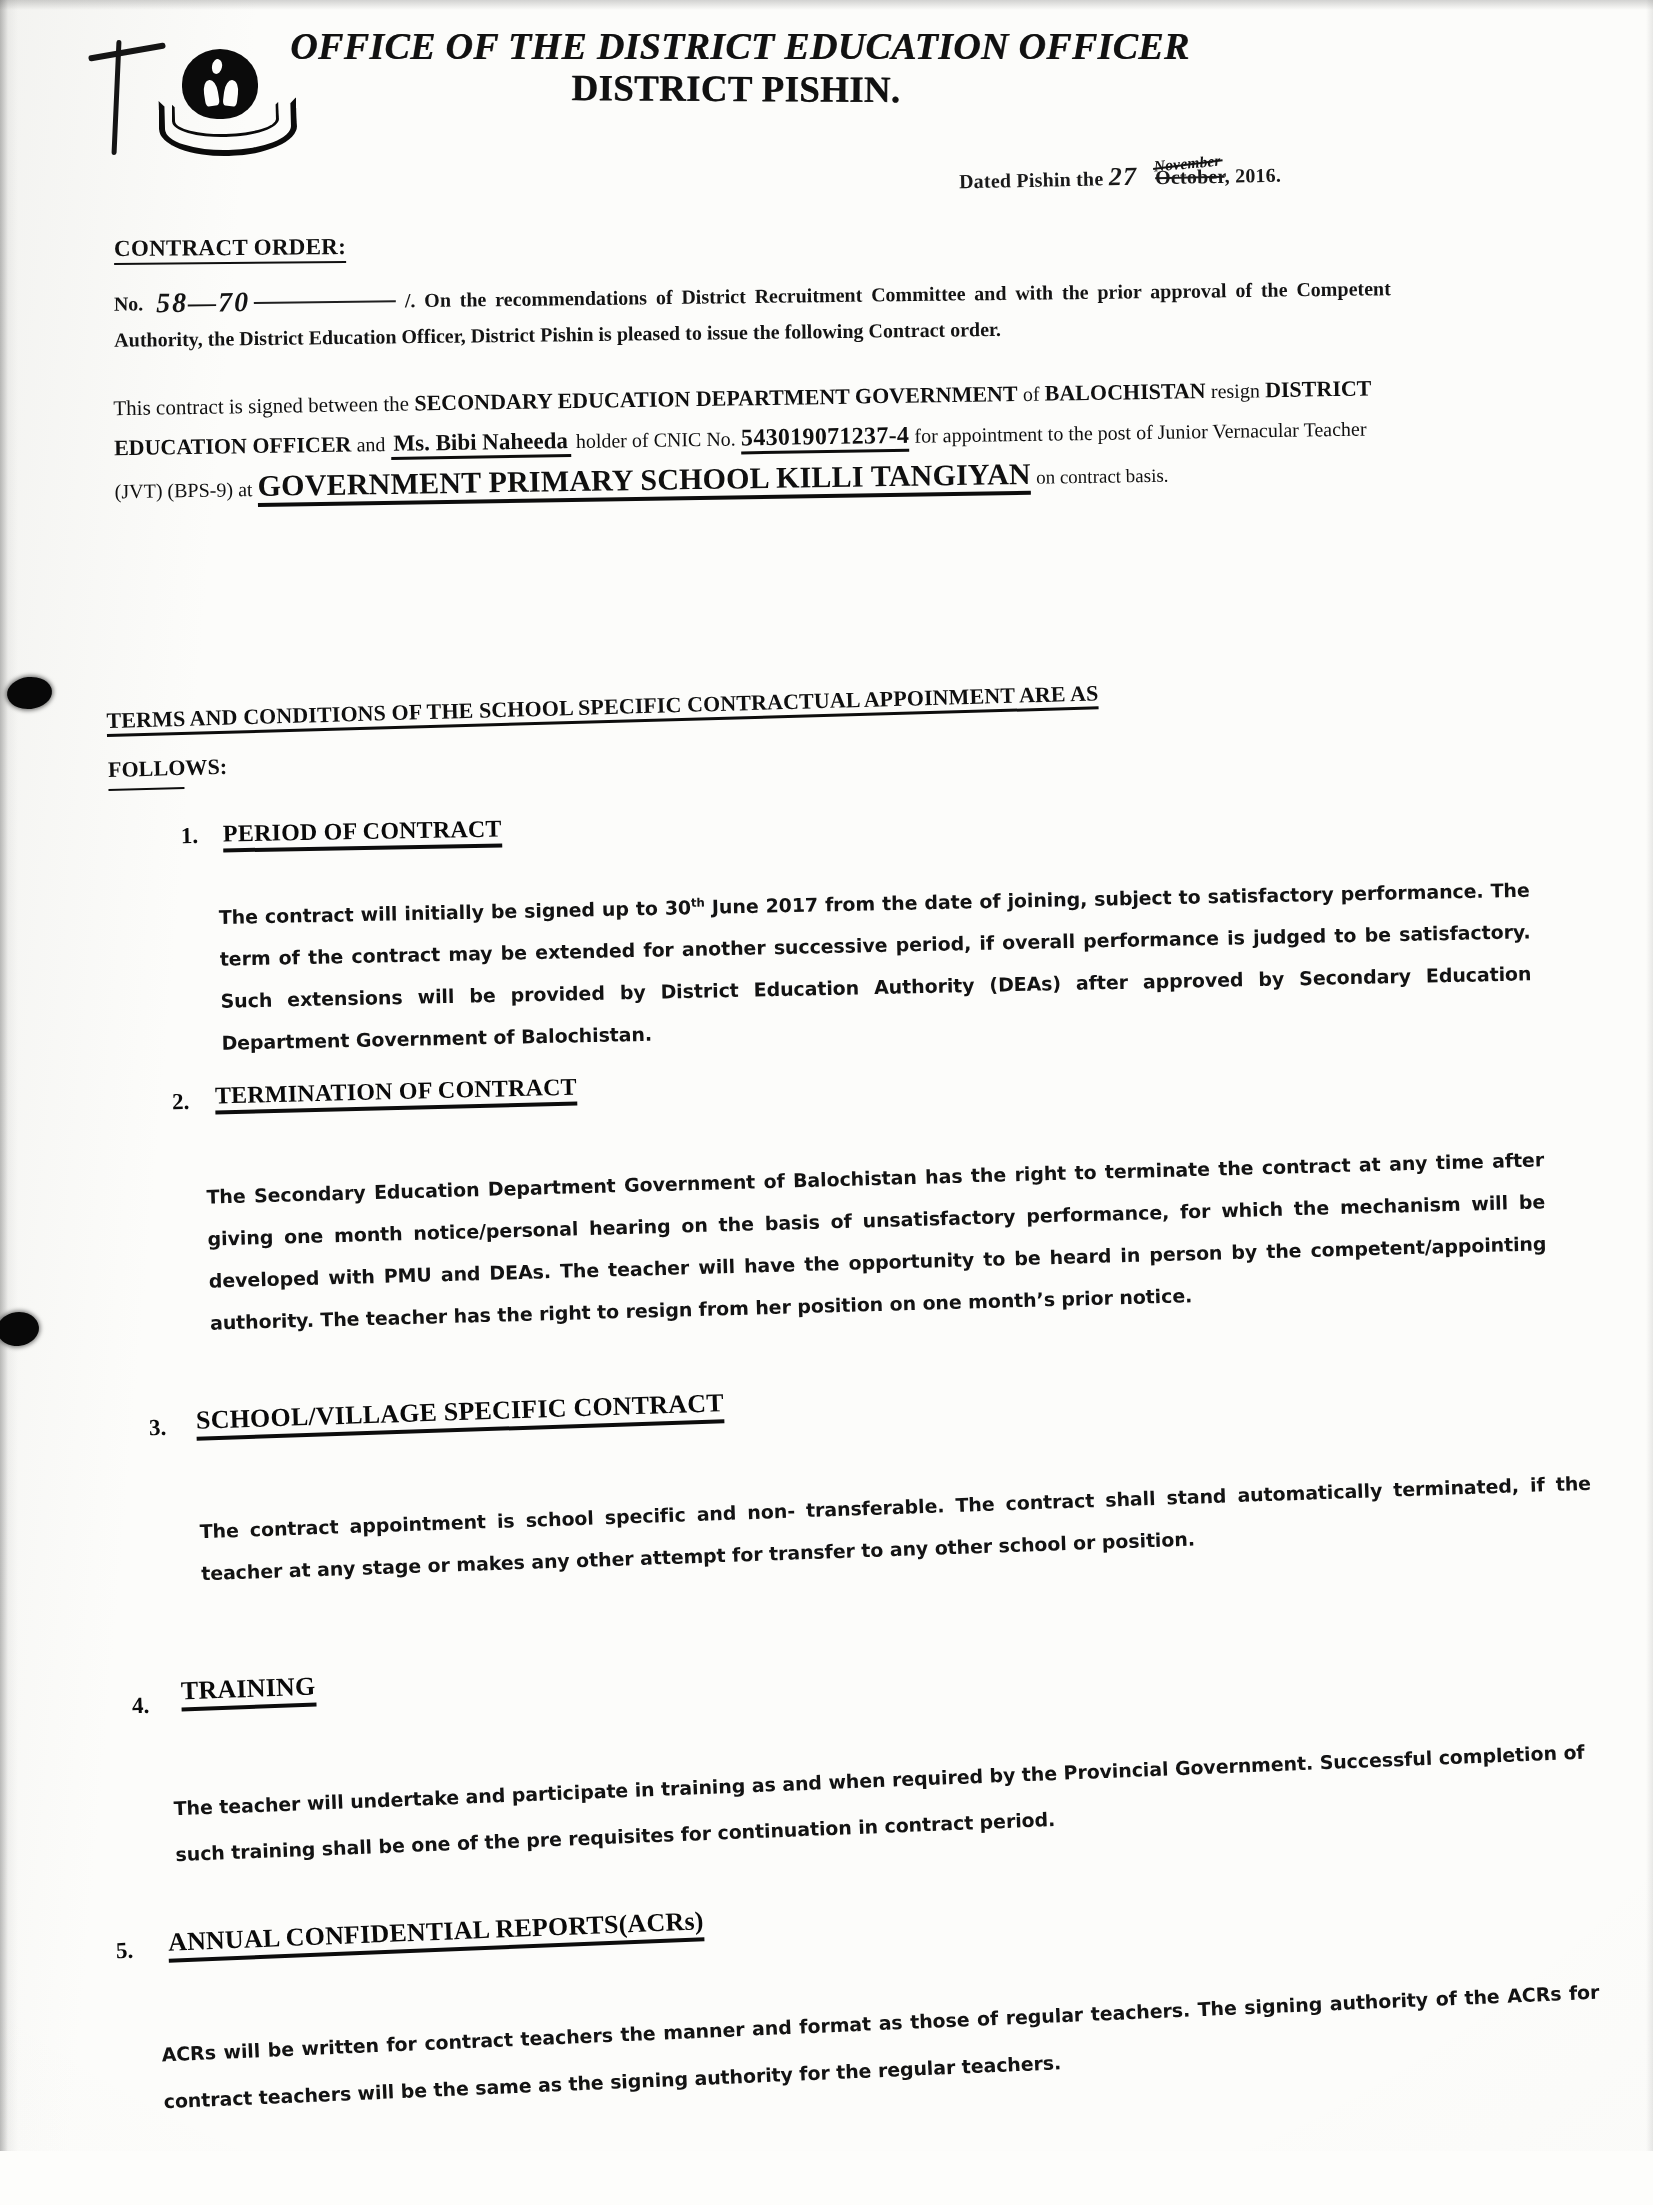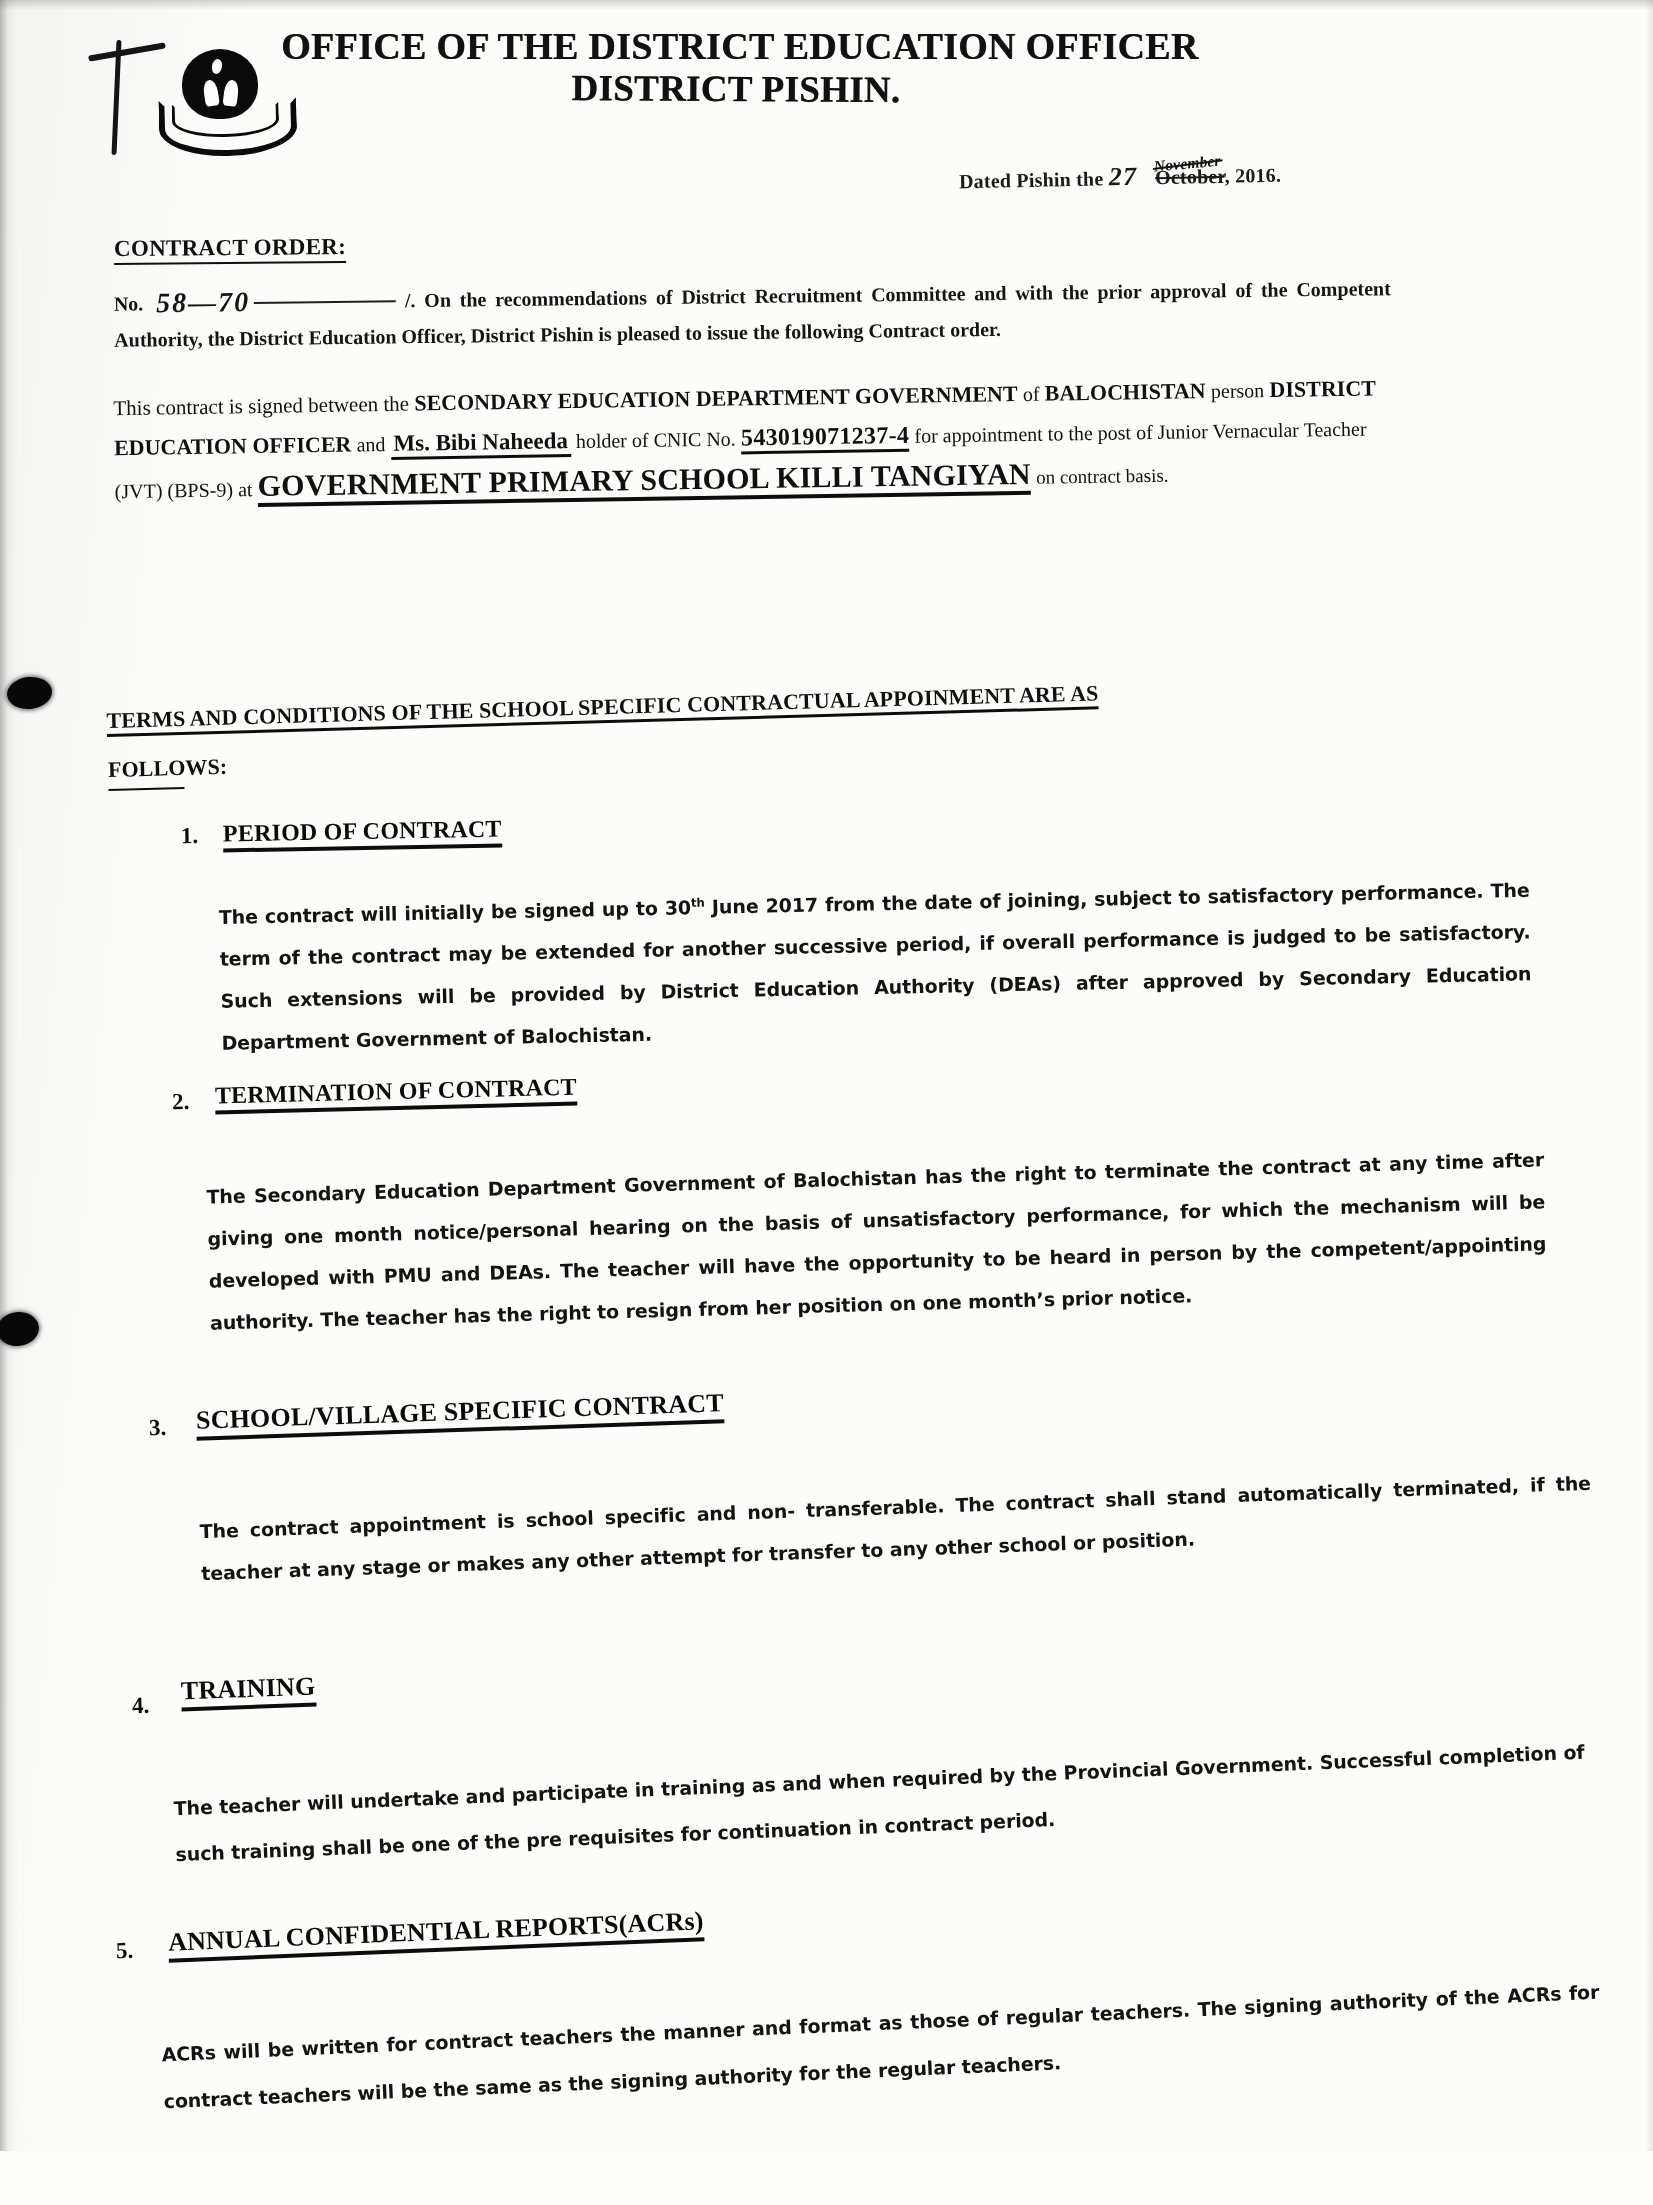--- a/index.html
+++ b/index.html
@@ -55,20 +55,21 @@
   #letterhead .line2 {
     font-family: "Liberation Serif", serif;
     font-weight: bold;
     letter-spacing: 0.3px;
     color: #111;
     text-shadow: 0.4px 0.3px 0 rgba(0,0,0,0.55), -0.3px 0.2px 0 rgba(0,0,0,0.35);
   }
   #letterhead .line1 {
     font-size: 38px;
     line-height: 1.02;
+    font-style: italic;
   }
   #letterhead .line2 {
     font-size: 37px;
     line-height: 1.12;
     margin-top: 2.7px;
     transform: translateX(-4px) rotate(0.35deg);
   }
 
   
   #emblem {
@@ -454,21 +455,21 @@
     <span class="no-label">No.</span>
     <span class="hw-no">58—70</span><span class="blank-rule"></span>
     <span>/. On the recommendations of District Recruitment Committee and with the prior approval of the Competent Authority, the District Education Officer, District Pishin is pleased to issue the following Contract order.</span>
   </div>
 
   <div class="blk" id="parties-para">
     <span class="reg">This contract is signed between the</span>
     <span class="caps-bold">SECONDARY EDUCATION DEPARTMENT GOVERNMENT</span>
     <span class="small-reg">of</span>
     <span class="caps-bold">BALOCHISTAN</span>
-    <span class="small-reg">person</span>
+    <span class="small-reg">resign</span>
     <span class="caps-bold">DISTRICT EDUCATION OFFICER</span>
     <span class="small-reg">and</span>
     <span class="name-ul">Ms. Bibi Naheeda</span>
     <span class="small-reg">holder of CNIC No.</span>
     <span class="cnic-ul">543019071237-4</span>
     <span class="small-reg">for appointment to the post of Junior Vernacular Teacher (JVT) (BPS-9) at</span>
     <span class="school-ul">GOVERNMENT PRIMARY SCHOOL KILLI TANGIYAN</span>
     <span class="tail-reg">on contract basis.</span>
   </div>
 

